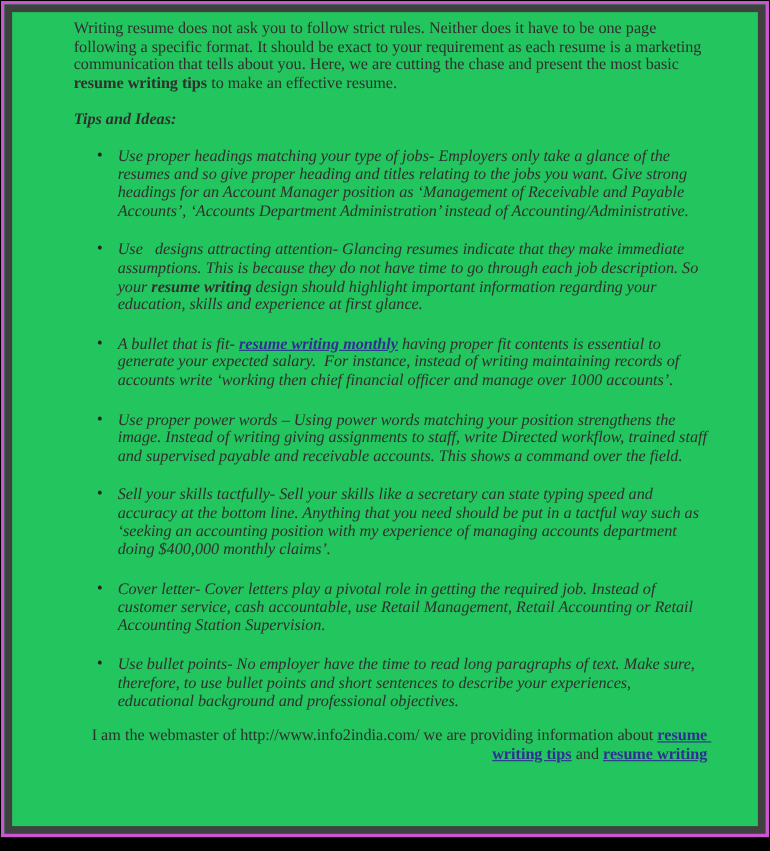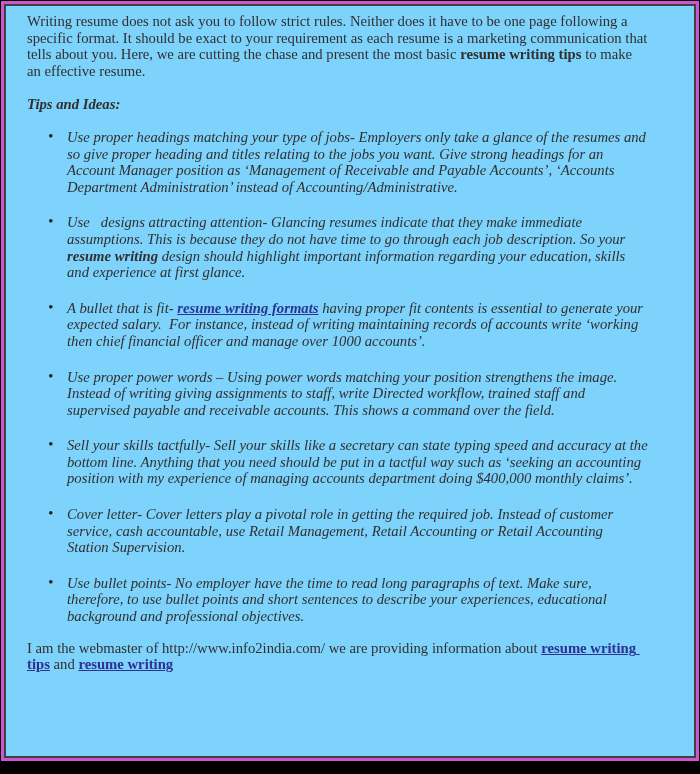--- a/index.html
+++ b/index.html
@@ -24,26 +24,26 @@
     right: 1px;
     bottom: 13px;
     border: 3px solid #cb56cf;
     box-sizing: border-box;
     background: #cb56cf;
   }
   .content {
     width: 100%;
     height: 100%;
     box-sizing: border-box;
-    border: 2px solid #404040;
-    background: #7dd3fc;
+    border: 7px solid #404040;
+    background: #22c55e;
     color: #312f2f;
     font-size: 14.7px;
     line-height: 16.6px;
-    padding: 7px 46px 0 21px;
+    padding: 7px 46px 0 56px;
     overflow: hidden;
   }
   .content span, .content b, .content a, .content p {
     white-space: pre-wrap;
   }
   p { margin: 0; }
   .intro { margin-bottom: 17px; }
   .heading {
     font-weight: bold;
     margin-bottom: 16px;
@@ -67,39 +67,39 @@
     top: -1px;
     font-size: 15px;
     color: #222222;
   }
   a.doclink {
     color: #2e3192;
     font-weight: bold;
     text-decoration: underline;
     cursor: pointer;
   }
-  .footer { margin-top: -4px; }
+  .footer { margin-top: -4px; text-align: right; }
 </style>
 </head>
 <body>
 
 <div class="stage">
   <div class="frame">
     <div class="content">
 
       <p class="intro"><span>Writing resume does not ask you to follow strict rules. Neither does it have to be one page following a specific format. It should be exact to your requirement as each resume is a marketing communication that tells about you. Here, we are cutting the chase and present the most basic </span><b>resume writing tips</b><span> to make an effective resume.</span></p>
 
       <p class="heading">Tips and Ideas:</p>
 
       <ul class="tips">
         <li><span>Use proper headings matching your type of jobs- Employers only take a glance of the resumes and so give proper heading and titles relating to the jobs you want. Give strong headings for an Account Manager position as ‘Management of Receivable and Payable Accounts’, ‘Accounts Department Administration’ instead of Accounting/Administrative.</span></li>
 
         <li><span>Use   designs attracting attention- Glancing resumes indicate that they make immediate assumptions. This is because they do not have time to go through each job description. So your </span><b>resume writing</b><span> design should highlight important information regarding your education, skills and experience at first glance.</span></li>
 
-        <li><span>A bullet that is fit- </span><a class="doclink">resume writing formats</a><span> having proper fit contents is essential to generate your expected salary.  For instance, instead of writing maintaining records of accounts write ‘working then chief financial officer and manage over 1000 accounts’.</span></li>
+        <li><span>A bullet that is fit- </span><a class="doclink">resume writing monthly</a><span> having proper fit contents is essential to generate your expected salary.  For instance, instead of writing maintaining records of accounts write ‘working then chief financial officer and manage over 1000 accounts’.</span></li>
 
         <li><span>Use proper power words – Using power words matching your position strengthens the image. Instead of writing giving assignments to staff, write Directed workflow, trained staff and supervised payable and receivable accounts. This shows a command over the field.</span></li>
 
 
         <li><span>Sell your skills tactfully- Sell your skills like a secretary can state typing speed and accuracy at the bottom line. Anything that you need should be put in a tactful way such as ‘seeking an accounting position with my experience of managing accounts department doing $400,000 monthly claims’.</span></li>
 
         <li><span>Cover letter- Cover letters play a pivotal role in getting the required job. Instead of customer service, cash accountable, use Retail Management, Retail Accounting or Retail Accounting Station Supervision.</span></li>
 
         <li><span>Use bullet points- No employer have the time to read long paragraphs of text. Make sure, therefore, to use bullet points and short sentences to describe your experiences, educational background and professional objectives.</span></li>
       </ul>

